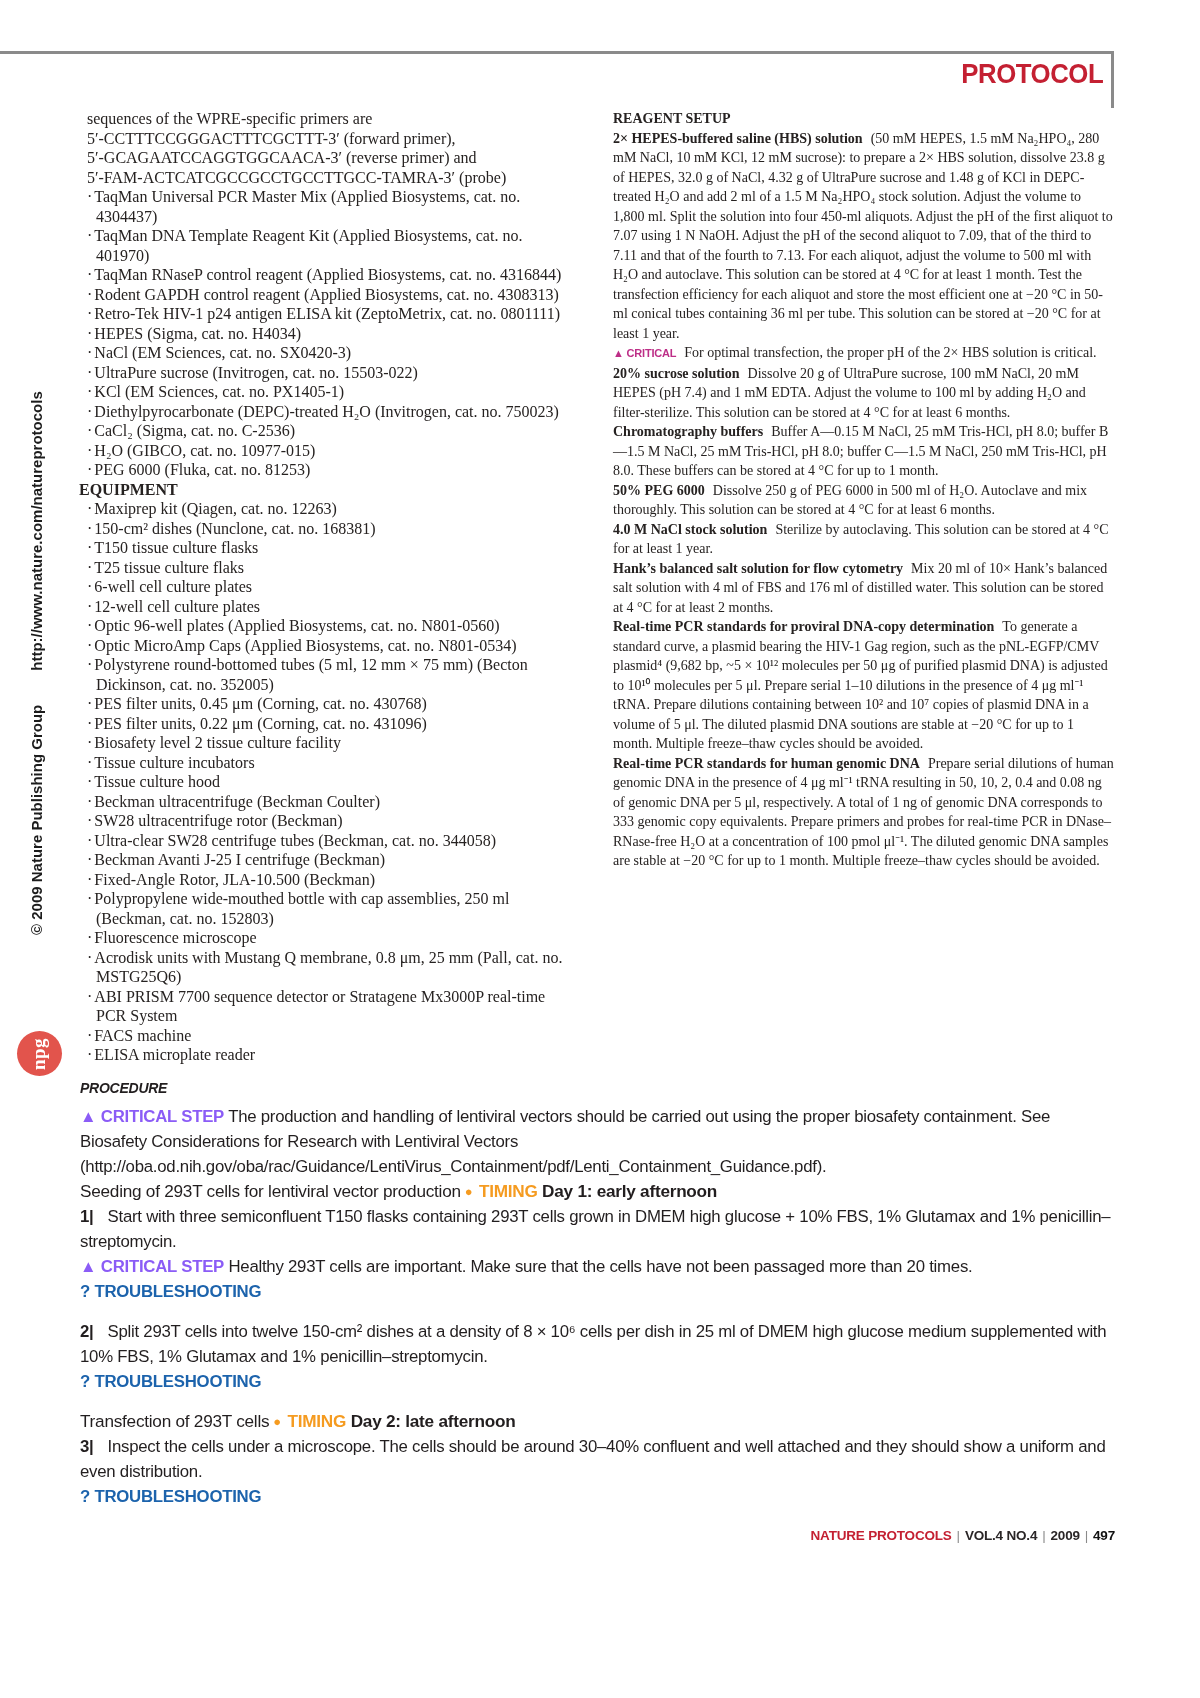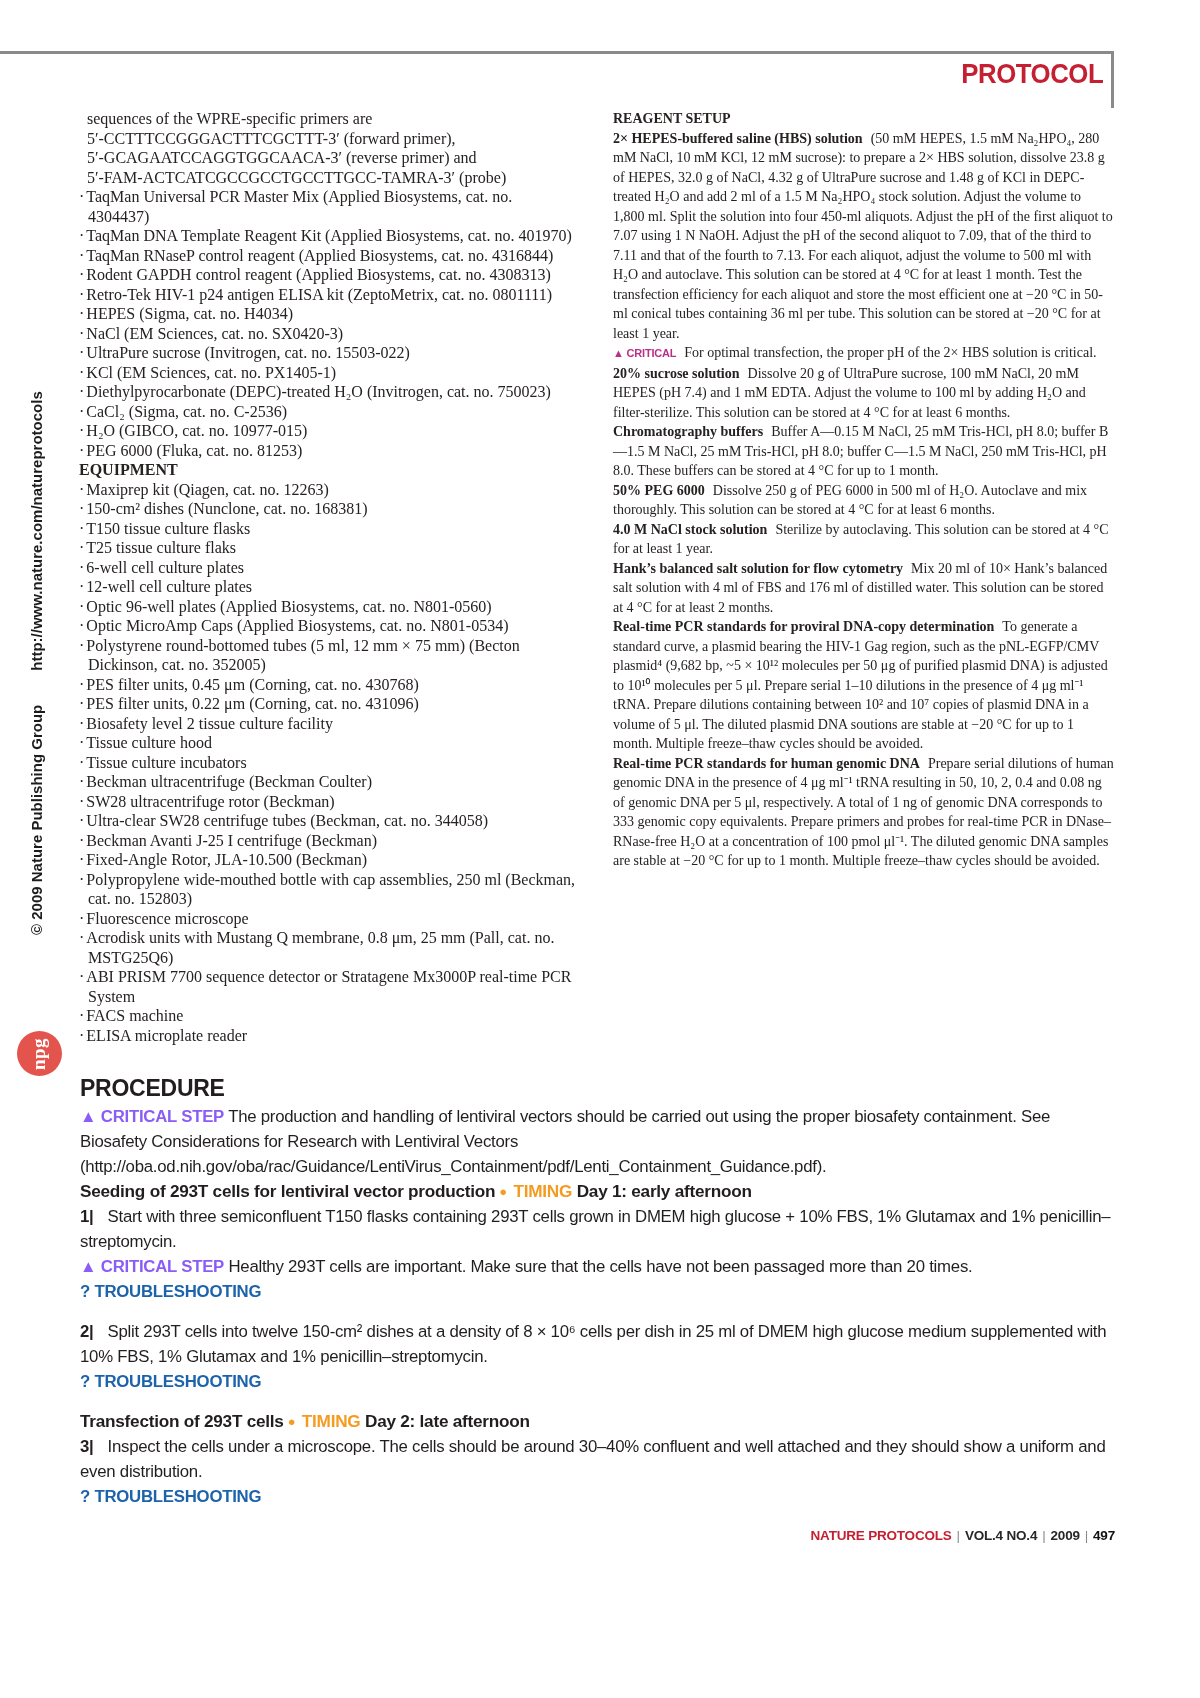--- a/index.html
+++ b/index.html
@@ -20,38 +20,38 @@
   .sidebar-gap{display:inline-block;width:34px;}
   .npg-badge{position:absolute;left:17px;top:1031px;width:45px;height:45px;border-radius:50%;
         background:#e2544c;display:flex;align-items:center;justify-content:center;}
   .npg-text{display:block;transform:rotate(-90deg);color:#ffffff;font-family:"Liberation Serif",serif;
         font-weight:bold;font-size:19px;letter-spacing:0.5px;}
 
   
   .col-left{position:absolute;left:79px;top:109px;width:497px;font-size:16px;line-height:19.5px;}
   .col-right{position:absolute;left:613px;top:109px;width:503px;font-size:14px;line-height:19.5px;}
   .intro-line{padding-left:8px;}
-  .bullet-item{padding-left:9px;text-indent:-9px;}
+  .bullet-item{padding-left:9px;text-indent:-9px;margin-left:8px;}
   .bullet-item::before{content:"\00B7";margin-right:2px;}
   .list-header{font-weight:bold;}
   .rs-item{margin:0;}
   .rs-label{font-weight:bold;margin-right:8px;}
   .rs-item.critical .rs-label{color:#bd2e87;font-family:"Liberation Sans",sans-serif;
         font-size:11px;letter-spacing:-0.2px;}
 
   
   .procedure{position:absolute;left:80px;top:1076px;width:1037px;
         font-family:"Liberation Sans",sans-serif;font-size:16.8px;line-height:25px;
         letter-spacing:-0.25px;color:#221e1f;}
-  .proc-title{font-weight:bold;font-size:23px;margin:0 0 3px 0;}
+  .proc-title{font-weight:bold;font-size:14px;margin:0 0 3px 0;font-style:italic;}
   .procedure p{margin:0;}
   .crit{color:#8b5cf6;font-weight:bold;}
   .crit-para{margin:0;}
   .sec-head{margin:17px 0 1px 0;font-size:17.2px;font-weight:bold;}
-  .sec-head .heading-text{font-weight:bold;margin-top:8px;}
+  .sec-head .heading-text{font-weight:normal;margin-top:8px;}
   .timing-dot{color:#f59b20;font-size:13px;vertical-align:1px;margin:0 2px 0 4px;}
   .timing{color:#f59b20;font-weight:bold;}
   .step-num{font-weight:bold;margin-right:14px;}
   .ts{color:#1c63ac;font-weight:bold;margin:0 0 15px 0 !important;}
 
   
   .footer{position:absolute;top:1528px;right:85px;font-family:"Liberation Sans",sans-serif;
         font-size:13.5px;font-weight:bold;letter-spacing:-0.2px;color:#2a2627;}
   .f-red{color:#c42032;}
   .f-sep{color:#8a8a8a;font-weight:normal;margin:0 5px;}
@@ -104,22 +104,22 @@
         <div class="bullet-item">T150 tissue culture flasks</div>
         <div class="bullet-item">T25 tissue culture flaks</div>
         <div class="bullet-item">6-well cell culture plates</div>
         <div class="bullet-item">12-well cell culture plates</div>
         <div class="bullet-item">Optic 96-well plates (Applied Biosystems, cat. no. N801-0560)</div>
         <div class="bullet-item">Optic MicroAmp Caps (Applied Biosystems, cat. no. N801-0534)</div>
         <div class="bullet-item">Polystyrene round-bottomed tubes (5 ml, 12 mm × 75 mm) (Becton Dickinson, cat. no. 352005)</div>
         <div class="bullet-item">PES filter units, 0.45 μm (Corning, cat. no. 430768)</div>
         <div class="bullet-item">PES filter units, 0.22 μm (Corning, cat. no. 431096)</div>
         <div class="bullet-item">Biosafety level 2 tissue culture facility</div>
+        <div class="bullet-item">Tissue culture incubators</div>
         <div class="bullet-item">Tissue culture hood</div>
-        <div class="bullet-item">Tissue culture incubators</div>
         <div class="bullet-item">Beckman ultracentrifuge (Beckman Coulter)</div>
         <div class="bullet-item">SW28 ultracentrifuge rotor (Beckman)</div>
         <div class="bullet-item">Ultra-clear SW28 centrifuge tubes (Beckman, cat. no. 344058)</div>
         <div class="bullet-item">Beckman Avanti J-25 I centrifuge (Beckman)</div>
         <div class="bullet-item">Fixed-Angle Rotor, JLA-10.500 (Beckman)</div>
         <div class="bullet-item">Polypropylene wide-mouthed bottle with cap assemblies, 250 ml (Beckman, cat. no. 152803)</div>
         <div class="bullet-item">Fluorescence microscope</div>
         <div class="bullet-item">Acrodisk units with Mustang Q membrane, 0.8 μm, 25 mm (Pall, cat. no. MSTG25Q6)</div>
         <div class="bullet-item">ABI PRISM 7700 sequence detector or Stratagene Mx3000P real-time PCR System</div>
         <div class="bullet-item">FACS machine</div>

